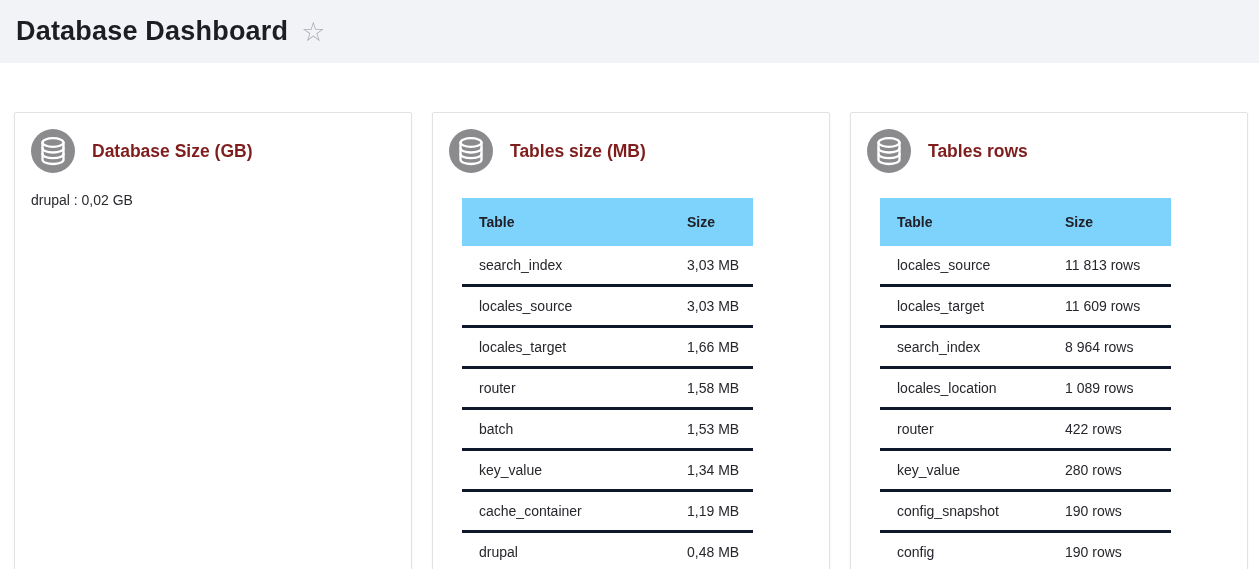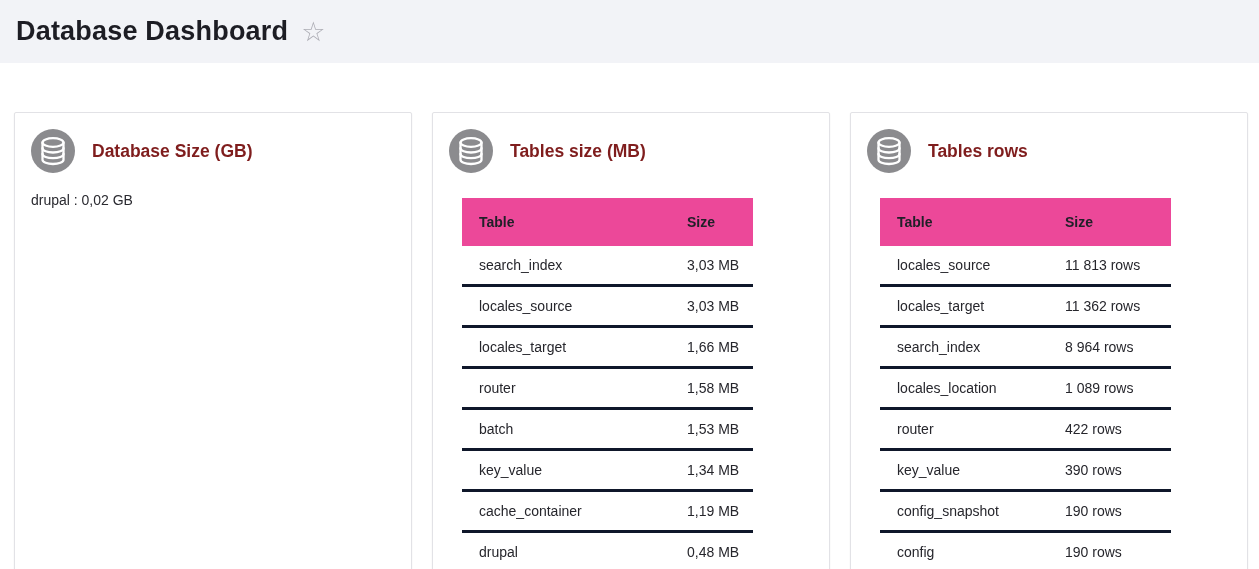--- a/index.html
+++ b/index.html
@@ -78,21 +78,21 @@
   
   table.tbl {
     border-collapse: collapse;
     table-layout: fixed;
     width: 291px;
     margin: 25px 0 0 13px;
     font-size: 14px;
     color: #26262c;
   }
   .tbl thead th {
-    background: #ec4899;
+    background: #7dd3fc;
     text-align: left;
     font-weight: 700;
     font-size: 14px;
     color: #202028;
     padding: 16px 0 16px 17px;
   }
   .tbl tbody td {
     padding: 11px 0 11px 17px;
     border-bottom: 3px solid #0f172a;
     white-space: nowrap;
@@ -210,37 +210,37 @@
           <th>Size</th>
         </tr>
       </thead>
       <tbody>
           <tr>
             <td>locales_source</td>
             <td>11 813 rows</td>
           </tr>
           <tr>
             <td>locales_target</td>
-            <td>11 362 rows</td>
+            <td>11 609 rows</td>
           </tr>
           <tr>
             <td>search_index</td>
             <td>8 964 rows</td>
           </tr>
           <tr>
             <td>locales_location</td>
             <td>1 089 rows</td>
           </tr>
           <tr>
             <td>router</td>
             <td>422 rows</td>
           </tr>
           <tr>
             <td>key_value</td>
-            <td>390 rows</td>
+            <td>280 rows</td>
           </tr>
           <tr>
             <td>config_snapshot</td>
             <td>190 rows</td>
           </tr>
           <tr>
             <td>config</td>
             <td>190 rows</td>
           </tr>
         </tbody>

